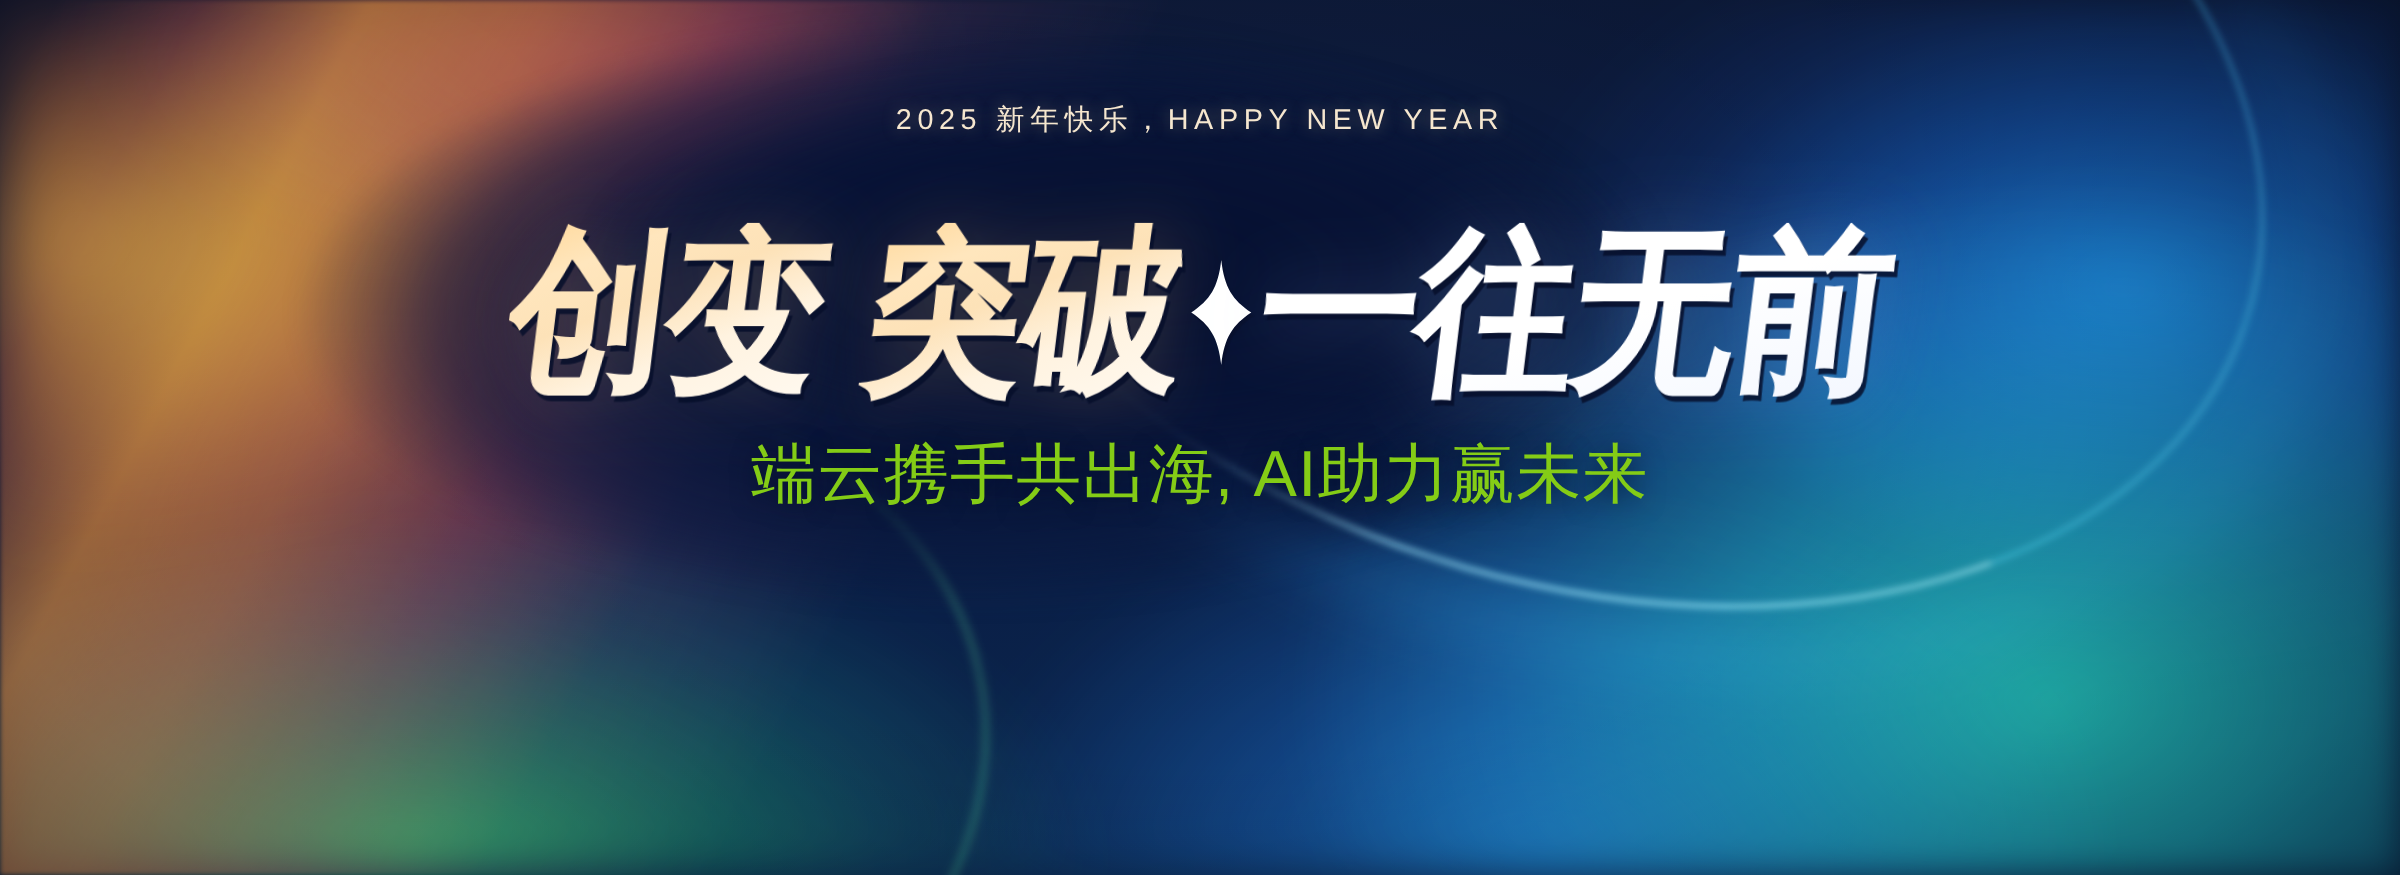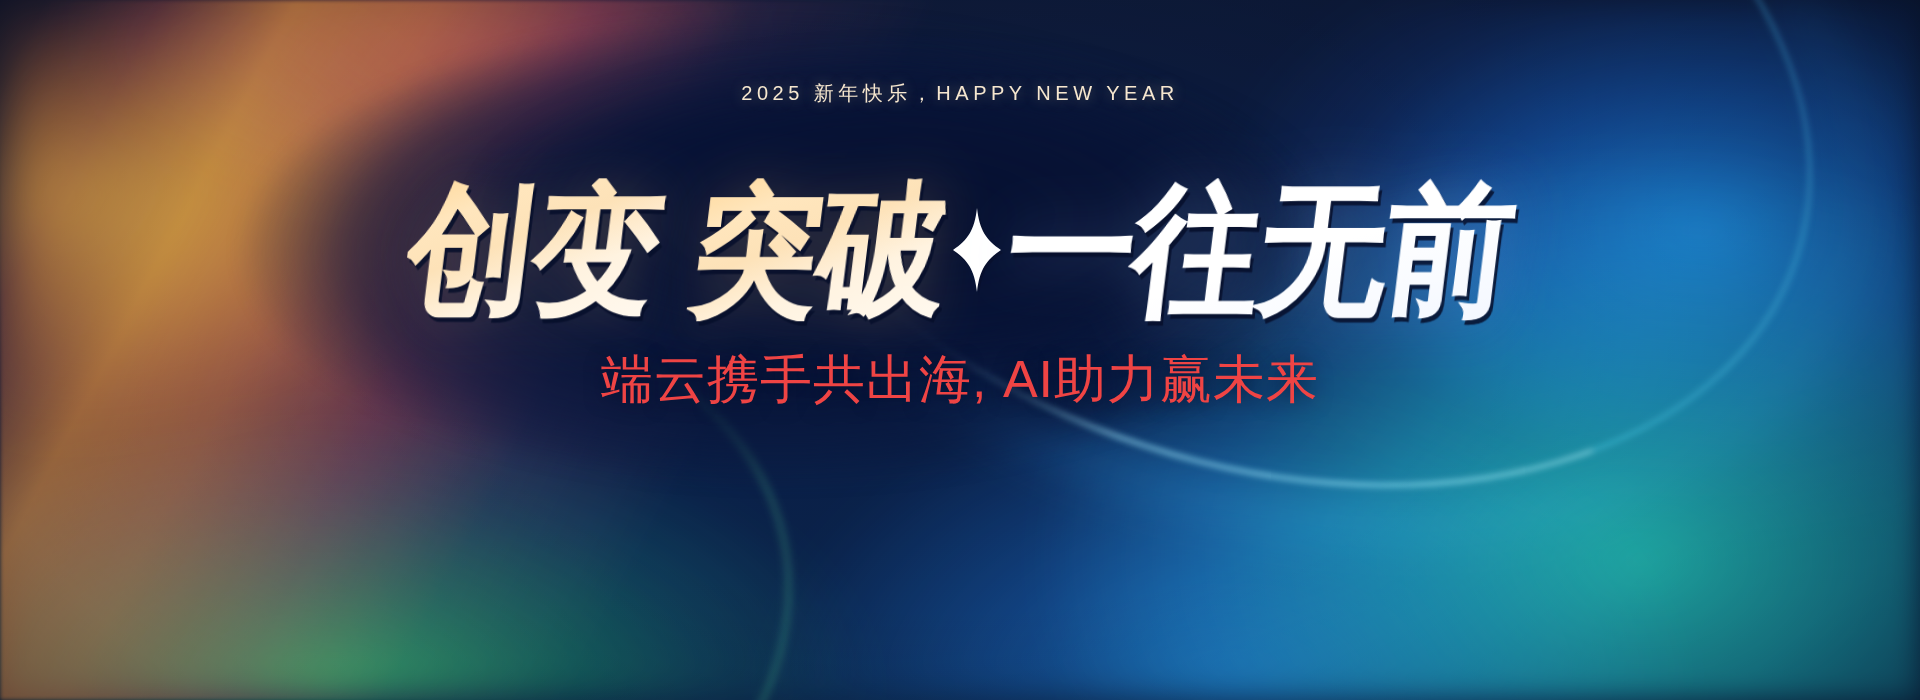--- a/index.html
+++ b/index.html
@@ -203,21 +203,21 @@
     z-index: 5;
     width: 100%;
     height: 100%;
     text-align: center;
   }
 
   .eyebrow {
     position: absolute;
     top: 80px;
     left: 0; right: 0;
-    font-size: 20px;
+    font-size: 23px;
     letter-spacing: 4.5px;
     color: #f6e7cf;
     font-weight: 400;
     white-space: nowrap;
     text-shadow: 0 0 14px rgba(255,226,170,0.35);
   }
 
   .headline {
     position: absolute;
     top: 180px;
@@ -282,21 +282,21 @@
     top: 18px;
     filter: drop-shadow(2px 3px 0 rgba(6,14,42,0.8));
   }
 
   .subtitle {
     position: absolute;
     top: 345px;
     left: 0; right: 0;
     font-size: 52px;
     font-weight: 500;
-    color: #ef4444;
+    color: #84cc16;
     letter-spacing: 1px;
     white-space: nowrap;
     text-shadow: 0 2px 18px rgba(4,12,40,0.6);
   }
 </style>
 </head>
 <body>
 
 <div id="banner">
 

